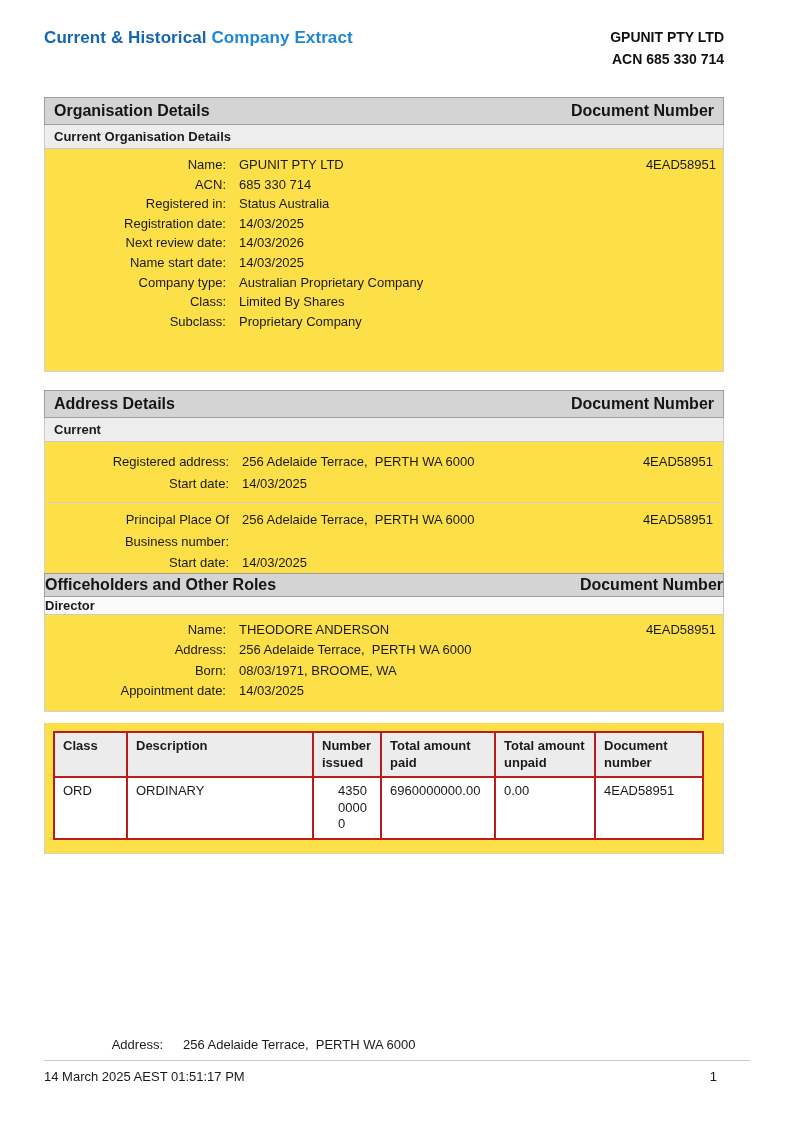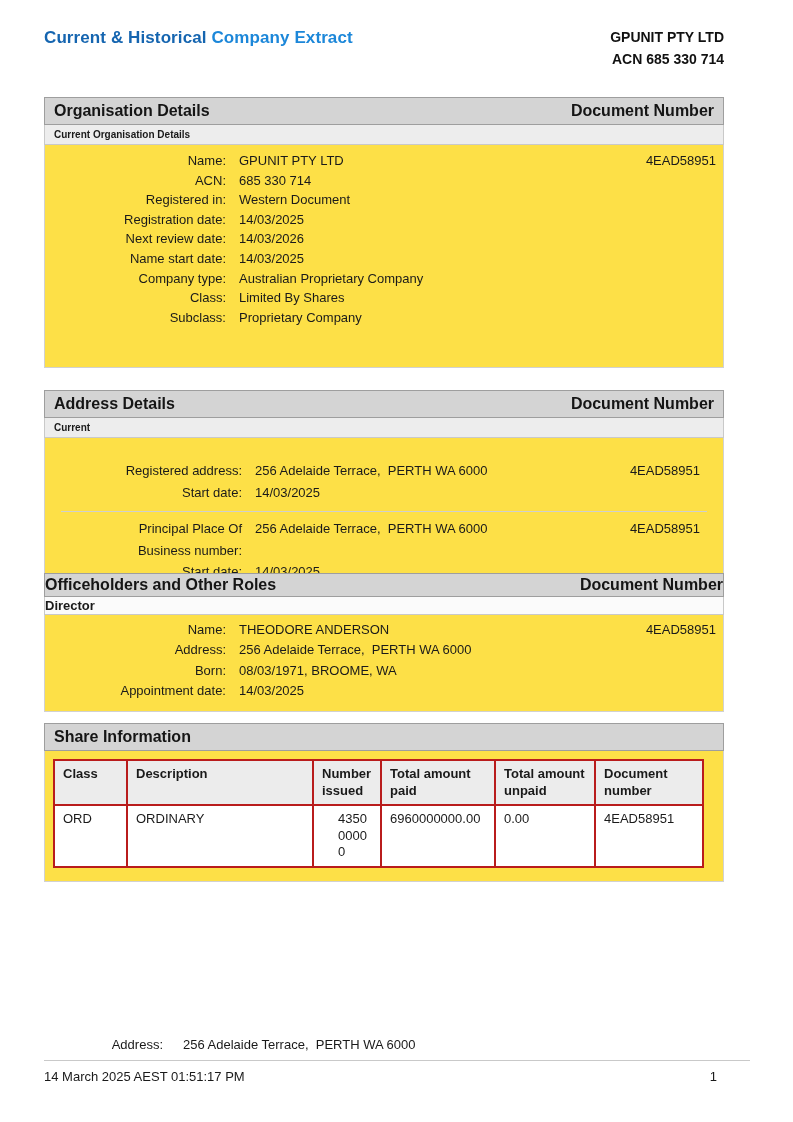--- a/index.html
+++ b/index.html
@@ -18,34 +18,34 @@
 
   
   .section { position:absolute; left:44px; width:680px; }
   .sec-header {
     display:flex; justify-content:space-between; align-items:center;
     background:#d4d4d4; border:1px solid #9e9e9e;
     padding:4px 9px; font-weight:bold; font-size:16px; color:#151515;
   }
   .sec-sub {
     background:#ededed; border:1px solid #c9c9c9; border-top:none;
-    padding:4px 9px; font-weight:bold; font-size:10px;
+    padding:4px 9px; font-weight:bold; font-size:13px;
   }
   .sec-body { background:#fde047; border:1px solid #d1d1d1; border-top:none; }
 
   
   .row { display:flex; align-items:flex-start; line-height:19.6px; }
   .row .lbl { width:181px; text-align:right; white-space:pre-wrap; flex-shrink:0; }
   .row .val { margin-left:13px; flex:1; white-space:pre-wrap; }
   .row .doc { width:118px; text-align:right; padding-right:7px; flex-shrink:0; }
 
   
   .org-body  { padding:6px 0 20px 0; min-height:223px; }
 
-  .addr-body { padding:16px; }
+  .addr-body { padding:3px; }
   .grp { padding:6px 0 8px 0; }
   .grp + .grp { border-top:1px solid #cfcfcf; }
   .addr-body .row { line-height:21.5px; }
 
   .off-header { padding:2px 0; }
   .off-sub { padding:1px 0; font-size:13px; background:#fbfbfb; border:1px solid #c9c9c9; border-top:none; font-weight:bold; }
   .off-body { padding:5px 0 10px 0; }
   .off-body .row { line-height:20.3px; }
 
   
@@ -91,21 +91,21 @@
           <div class="val">GPUNIT PTY LTD</div>
           <div class="doc">4EAD58951</div>
         </div>
       <div class="row">
           <div class="lbl">ACN:</div>
           <div class="val">685 330 714</div>
           <div class="doc"></div>
         </div>
       <div class="row">
           <div class="lbl">Registered in:</div>
-          <div class="val">Western Document</div>
+          <div class="val">Status Australia</div>
           <div class="doc"></div>
         </div>
       <div class="row">
           <div class="lbl">Registration date:</div>
           <div class="val">14/03/2025</div>
           <div class="doc"></div>
         </div>
       <div class="row">
           <div class="lbl">Next review date:</div>
           <div class="val">14/03/2026</div>
@@ -193,23 +193,20 @@
         </div>
       <div class="row">
           <div class="lbl">Appointment date:</div>
           <div class="val">14/03/2025</div>
           <div class="doc"></div>
         </div>
     </div>
   </div>
 
   <div class="section" style="top:723px;">
-    <div class="sec-header">
-      <span>Share Information</span>
-    </div>
     <div class="sec-body share-body">
       <table class="share">
         <colgroup>
           <col style="width:73px">
             <col style="width:186px">
             <col style="width:68px">
             <col style="width:114px">
             <col style="width:100px">
             <col style="width:108px">
         </colgroup>

